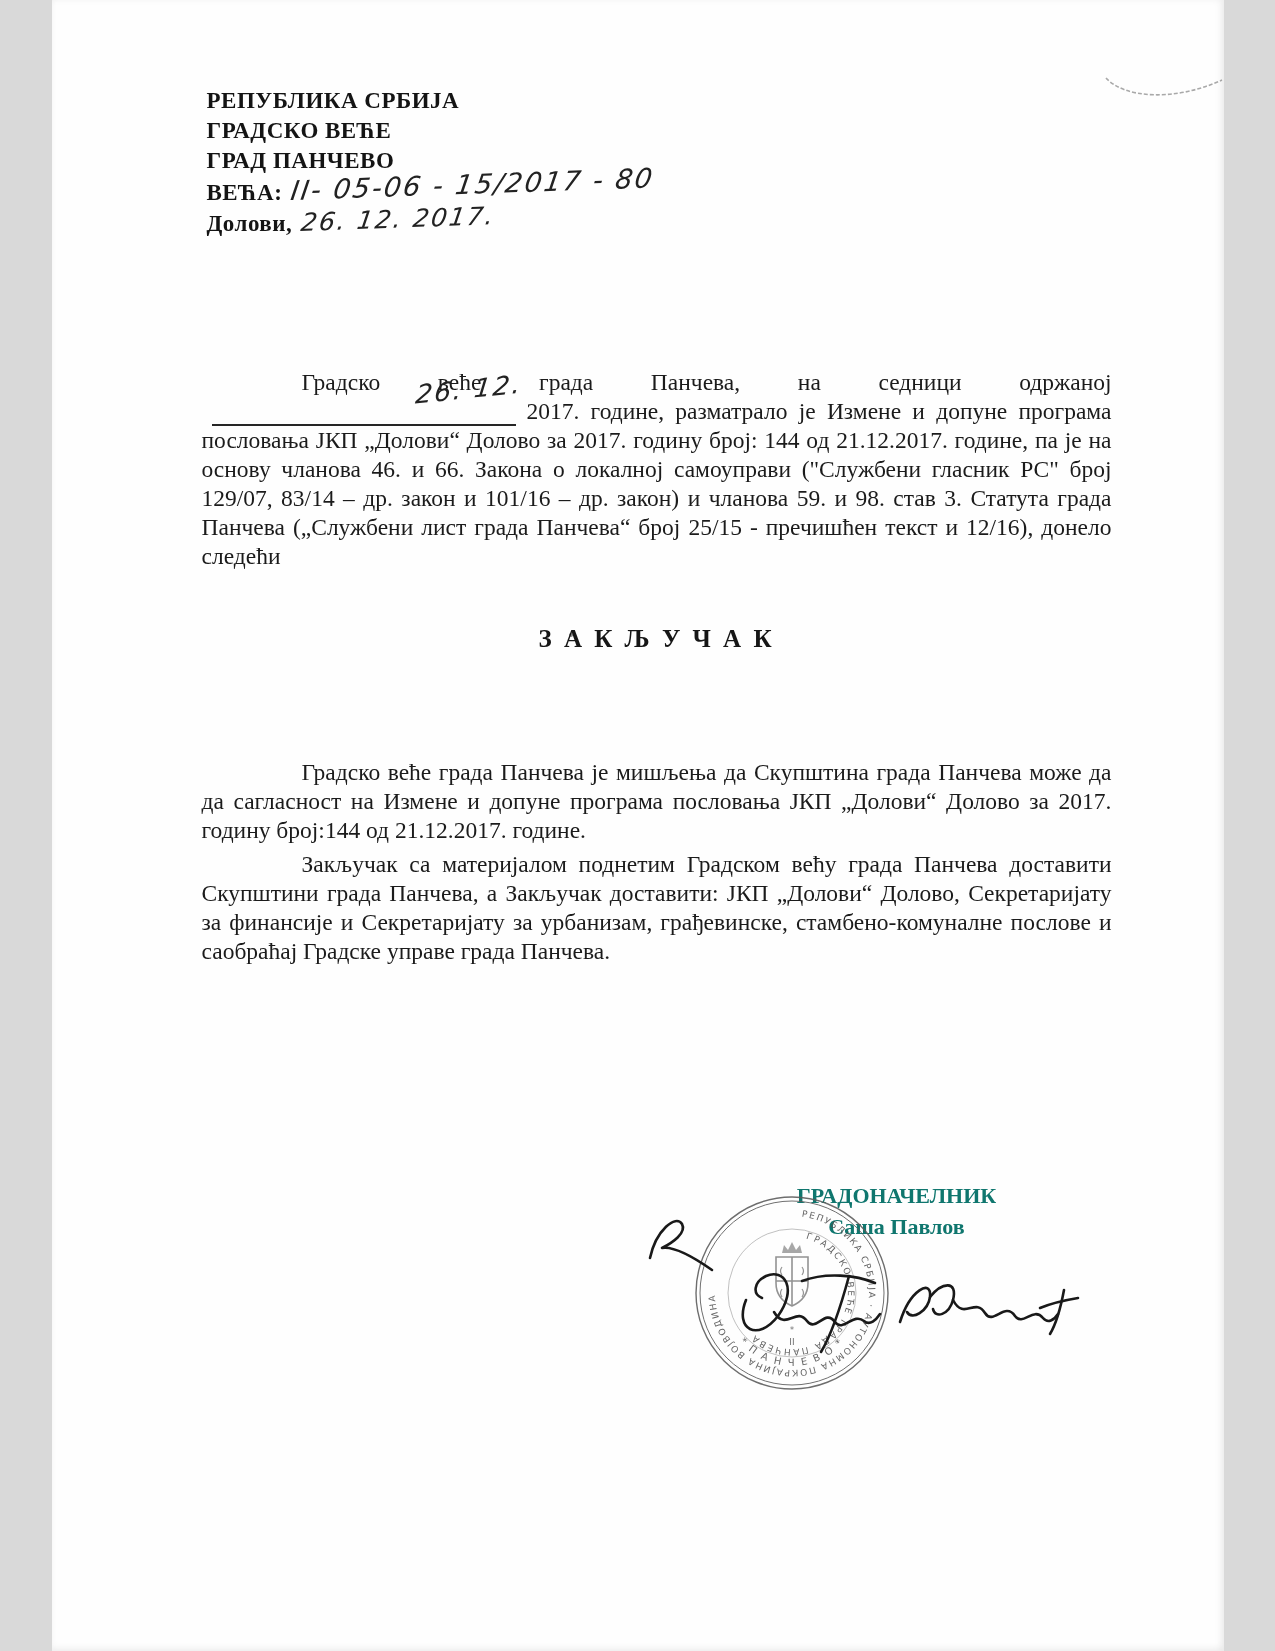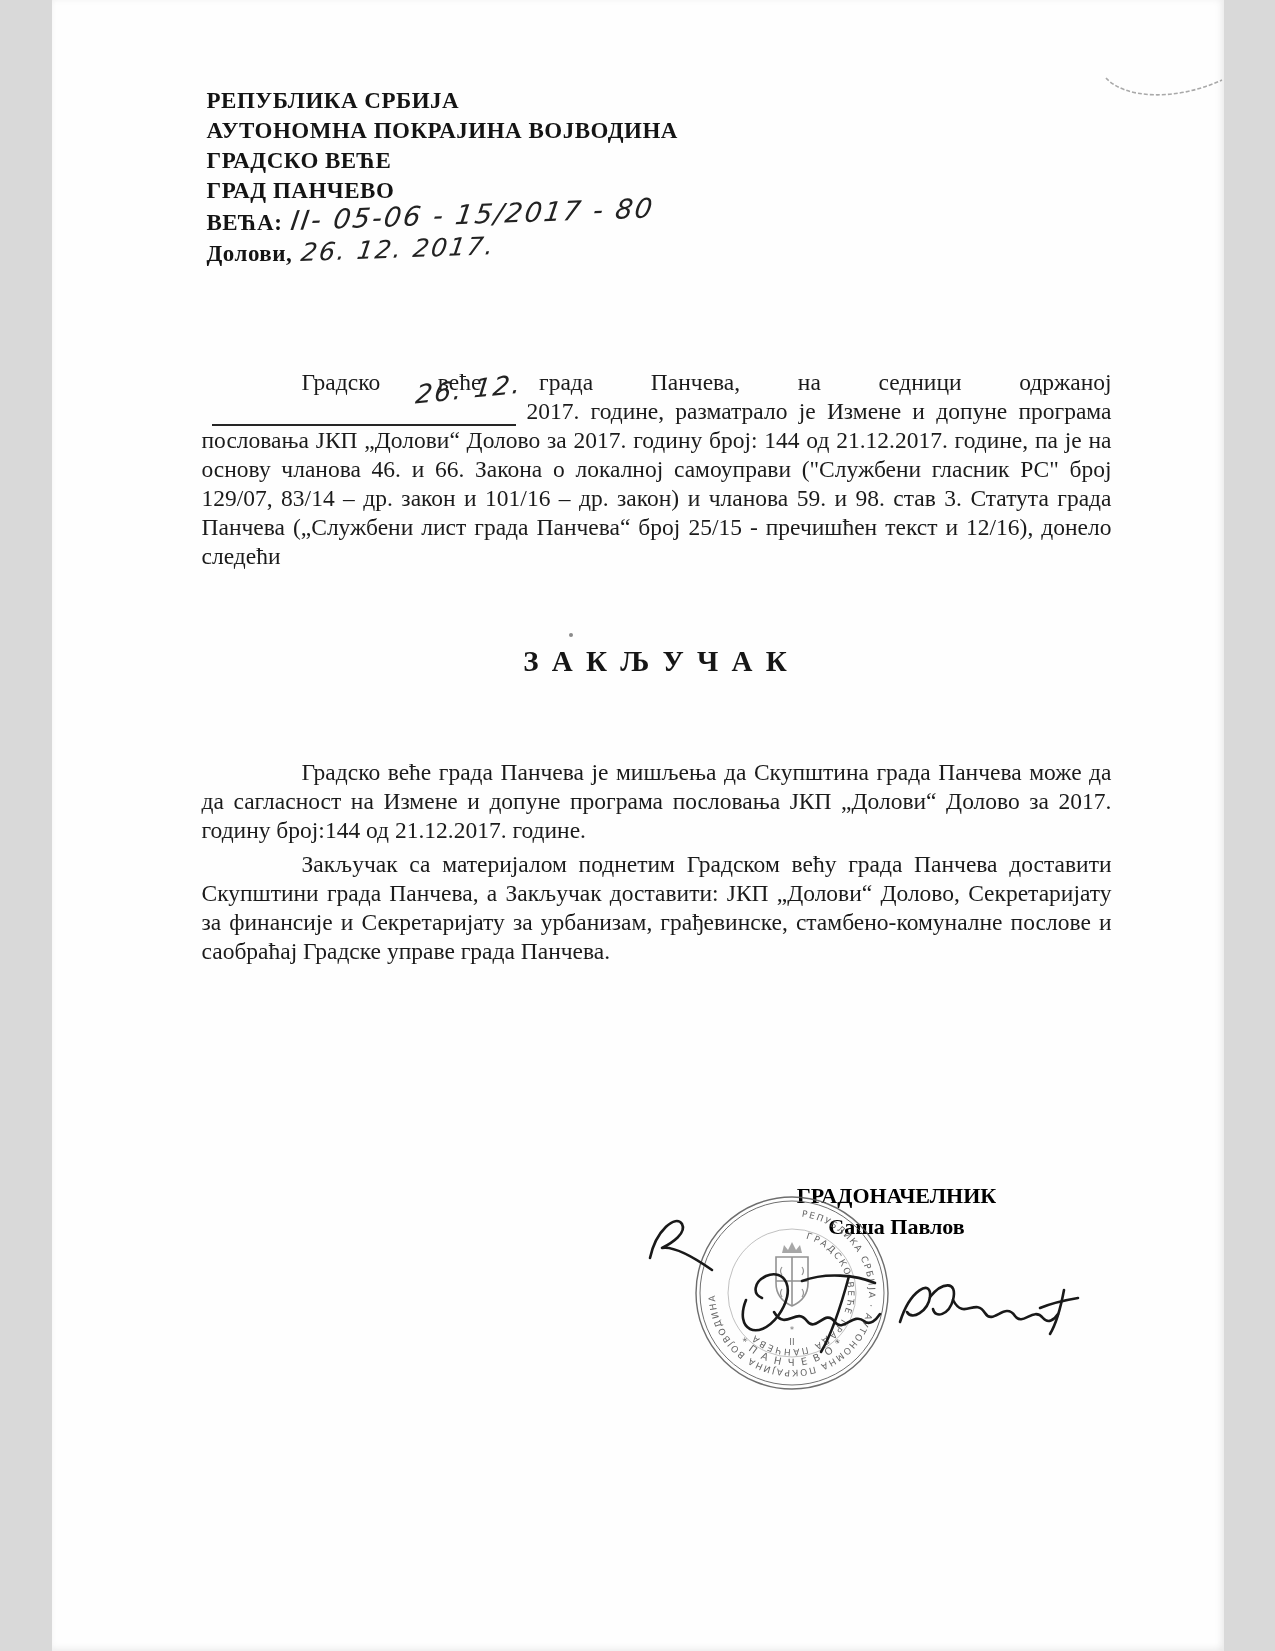--- a/index.html
+++ b/index.html
@@ -40,45 +40,44 @@
   }
   .dateline{
     display:inline-block;
     min-width:132px;text-align:center;
     border-bottom:2.5px solid #262626;
     margin:0 10px;line-height:1;
     vertical-align:baseline;
   }
   .dateline .hand{font-size:26px;transform:skewX(-12deg) rotate(-6deg) translateY(-5px);}
   .doc-heading{
-    position:absolute;left:150px;width:910px;top:645px;
+    position:absolute;left:150px;width:910px;top:625px;
     text-align:center;font-weight:bold;
-    font-size:29px;letter-spacing:3px;color:#161616;
+    font-size:25px;letter-spacing:3px;color:#161616;
   }
   
   .sig-block{
     position:absolute;left:620px;top:1180px;width:450px;
-    text-align:center;font-weight:bold;color:#000000;
+    text-align:center;font-weight:bold;color:#0f766e;
   }
   .sig-title{font-size:22px;line-height:31px;white-space:nowrap;}
   .sig-name{font-size:22px;line-height:31px;font-family:Liberation Serif, serif;}
   
   .stamp-svg{position:absolute;left:640px;top:1191px;opacity:.88;}
   .sign-svg{position:absolute;left:560px;top:1180px;}
   .artifact-svg{position:absolute;left:1030px;top:62px;opacity:.75;}
   .speck{position:absolute;left:517px;top:633px;width:4px;height:4px;border-radius:50%;background:#8b8b8b;}
 </style>
 </head>
 <body>
 
 <div class="page">
 
   <div class="letterhead">
     <div class="lh-line">РЕПУБЛИКА  СРБИЈА</div>
-    <div class="lh-line">АУТОНОМНА  ПОКРАЈИНА  ВОЈВОДИНА</div>
     <div class="lh-line">ГРАДСКО ВЕЋЕ</div>
     <div class="lh-line">ГРАД ПАНЧЕВО</div>
     <div class="numline">
       <span>ВЕЋА:</span>
       <span class="hand">II- 05-06 - 15/2017 - 80</span>
     </div>
     <div class="numline">
       <span>Долови,</span>
       <span class="hand small">26. 12. 2017.</span>
     </div>

